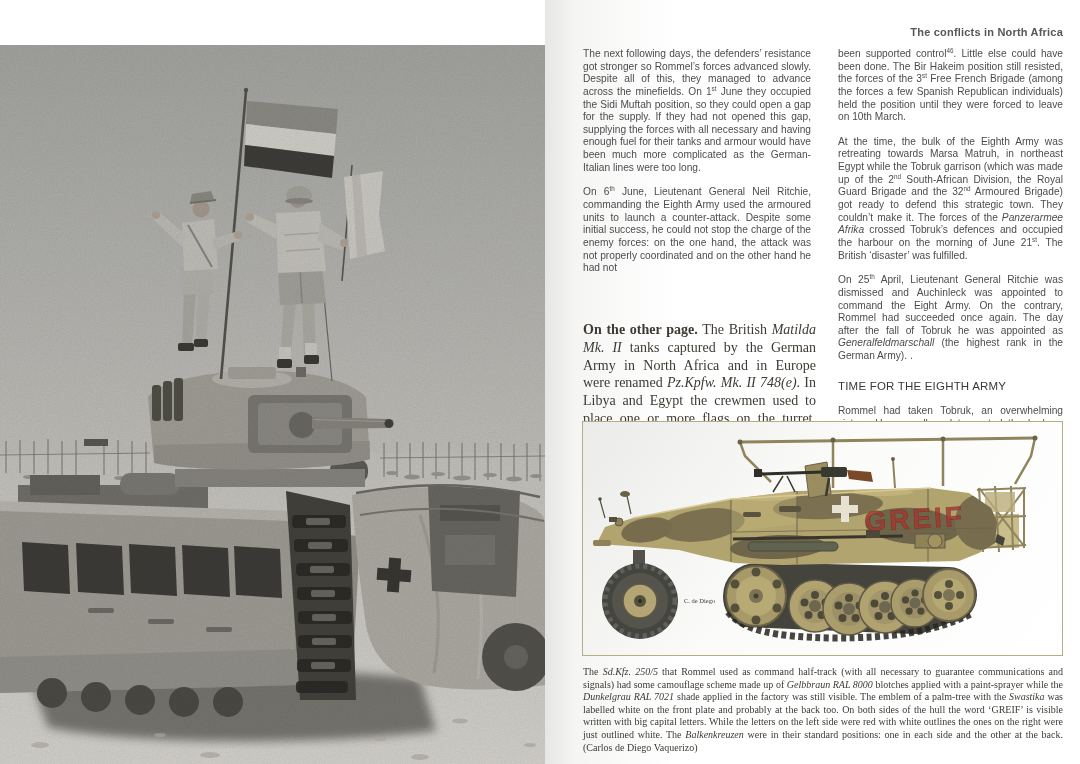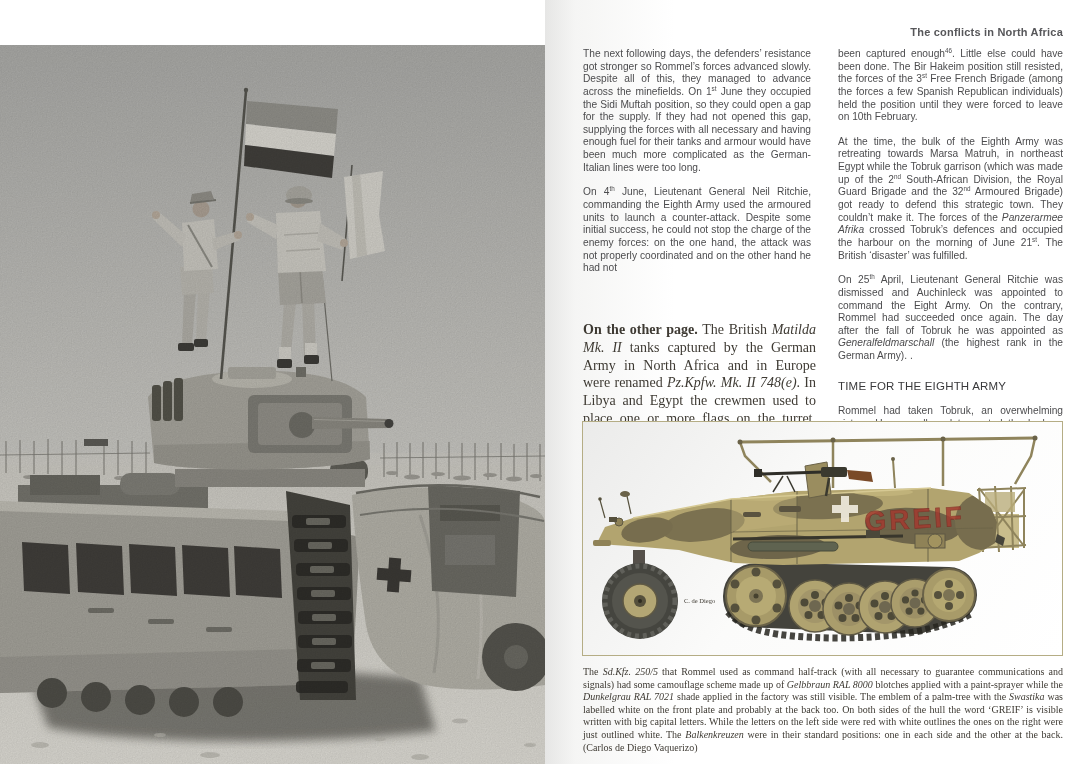--- a/index.html
+++ b/index.html
@@ -275,25 +275,25 @@
       <text x="18" y="749" font-size="11" font-weight="bold" fill="#1e1e1c">44</text>
     </svg>
   </div>
 
   <div class="right-page">
 
     <div class="running-head">The conflicts in North Africa</div>
 
     <div class="col col1">
       <p class="body"><span>The next following days, the defenders’ resistance got stronger so Rommel’s forces advanced slowly. Despite all of this, they managed to advance across the minefields. On 1</span><sup>st</sup><span> June they occupied the Sidi Muftah position, so they could open a gap for the supply. If they had not opened this gap, supplying the forces with all necessary and having enough fuel for their tanks and armour would have been much more complicated as the German-Italian lines were too long.</span></p>
-      <p class="body"><span>On 4</span><sup>th</sup><span> June, Lieutenant General Neil Ritchie, commanding the Eighth Army used the armoured units to launch a counter-attack. Despite some initial success, he could not stop the charge of the enemy forces: on the one hand, the attack was not properly coordinated and on the other hand he had not</span></p>
+      <p class="body"><span>On 6</span><sup>th</sup><span> June, Lieutenant General Neil Ritchie, commanding the Eighth Army used the armoured units to launch a counter-attack. Despite some initial success, he could not stop the charge of the enemy forces: on the one hand, the attack was not properly coordinated and on the other hand he had not</span></p>
     </div>
 
     <div class="col col2">
-      <p class="body"><span>been captured enough</span><sup>46</sup><span>. Little else could have been done. The Bir Hakeim position still resisted, the forces of the 3</span><sup>st</sup><span> Free French Brigade (among the forces a few Spanish Republican individuals) held the position until they were forced to leave on 10th February.</span></p>
+      <p class="body"><span>been supported control</span><sup>46</sup><span>. Little else could have been done. The Bir Hakeim position still resisted, the forces of the 3</span><sup>st</sup><span> Free French Brigade (among the forces a few Spanish Republican individuals) held the position until they were forced to leave on 10th March.</span></p>
       <p class="body"><span>At the time, the bulk of the Eighth Army was retreating towards Marsa Matruh, in northeast Egypt while the Tobruk garrison (which was made up of the 2</span><sup>nd</sup><span> South-African Division, the Royal Guard Brigade and the 32</span><sup>nd</sup><span> Armoured Brigade) got ready to defend this strategic town. They couldn’t make it. The forces of the </span><span class="it">Panzerarmee Afrika</span><span> crossed Tobruk’s defences and occupied the harbour on the morning of June 21</span><sup>st</sup><span>. The British ‘disaster’ was fulfilled.</span></p>
       <p class="body"><span>On 25</span><sup>th</sup><span> April, Lieutenant General Ritchie was dismissed and Auchinleck was appointed to command the Eight Army. On the contrary, Rommel had succeeded once again. The day after the fall of Tobruk he was appointed as </span><span class="it">Generalfeldmarschall</span><span> (the highest rank in the German Army). .</span></p>
       <h3 class="section-heading">TIME FOR THE EIGHTH ARMY</h3>
       <p class="body"><span>Rommel had taken Tobruk, an overwhelming victory. He was allowed to control the harbour and to clear the path to the Nile. The German forces also caught 26,000 enemy forces and many supplies so they were capable of going ahead.</span></p>
     </div>
 
     <div class="photo-caption"><span class="bd">On the other page.</span><span> The British </span><span class="it">Matilda Mk. II</span><span> tanks captured by the German Army in North Africa and in Europe were renamed </span><span class="it">Pz.Kpfw. Mk. II 748(e)</span><span>. In Libya and Egypt the crewmen used to place one or more flags on the turret, depicting </span><span class="it">Swastika</span><span> or colours of the national flag (red, white and black), in order to avoid mistakes. (NARA – 242-EAPC)</span></div>
 
     <div class="illustration-frame">
       <svg viewBox="0 0 479 233" width="479" height="233">

